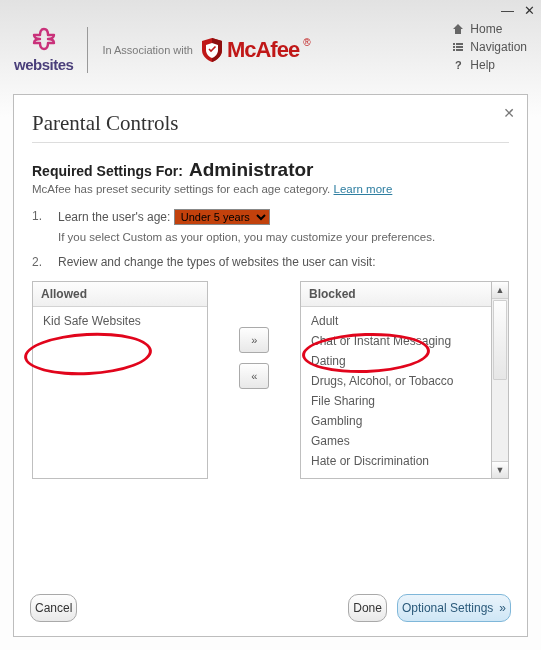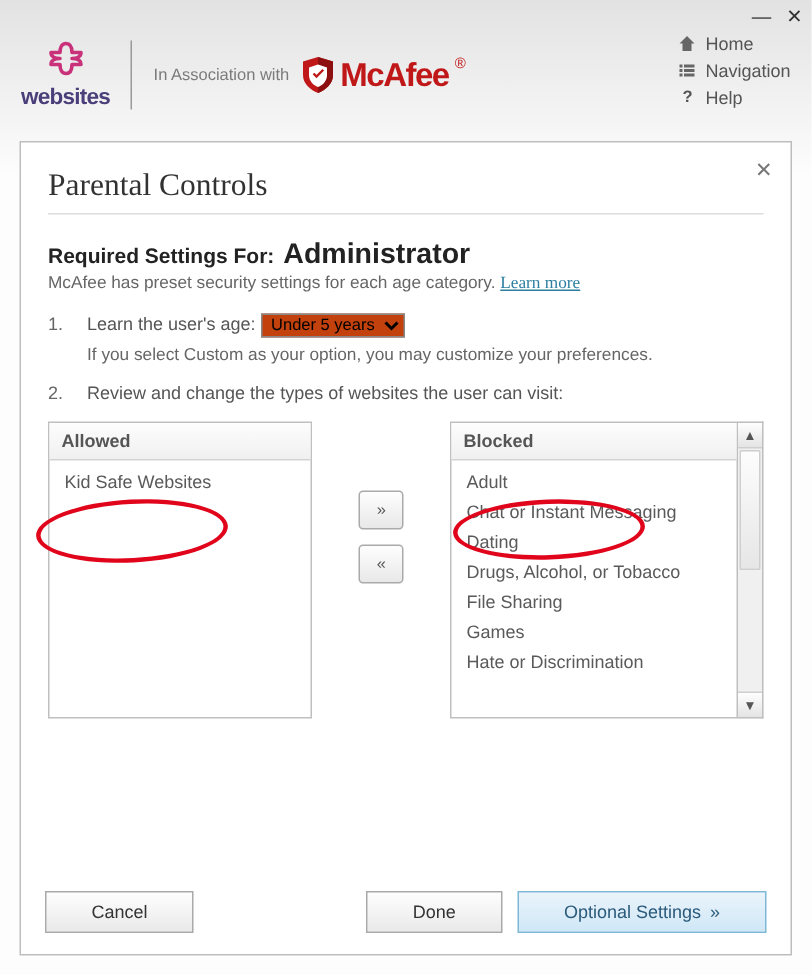--- a/index.html
+++ b/index.html
@@ -37,21 +37,21 @@
     border:1px solid #bdbdbd; background:#fff;
     padding:16px 18px 16px 18px;
   }
   .panel-title { font-family: Georgia, "Times New Roman", serif; font-size:21px; color:#323232; margin-bottom:6px; }
   .close-x { position:absolute; top:10px; right:12px; color:#777; font-size:14px; cursor:pointer; }
   .panel-sep { border:none; border-top:1px solid #ddd; margin:6px 0 16px 0; }
   .req-row { display:flex; align-items:baseline; gap:6px; }
   .req-label { font-weight:bold; font-size:14px; color:#222; }
   .req-value { font-weight:bold; font-size:19px; color:#222; }
   .subtext { color:#666; font-size:11.5px; margin-top:2px; }
-  .learn { color:#2e7ea1; text-decoration:underline; cursor:pointer;font-family:Liberation Serif, serif; }
+  .learn { color:#2e7ea1; text-decoration:underline; cursor:pointer; }
   .steps { margin-top:14px; }
   .step { display:flex; gap:12px; margin-bottom:12px; color:#555; }
   .step .num { width:14px; color:#666; }
   .step-body { flex:1; }
   select.age {
     font-size:11px; border:1px solid #888; background:#c2410c; padding:0 2px;
   }
   .step .hint { margin-top:6px; color:#666; font-size:11.5px; }
   .lists { display:flex; align-items:flex-start; gap:0; margin-top:6px; position:relative;}
   .listbox {
@@ -79,21 +79,21 @@
     display:flex; align-items:center; justify-content:center;
   }
   .circle { position:absolute; border:3px solid #e1051c; border-radius:50%; pointer-events:none; }
   .circle.c1 { left:24px; top:333px; width:128px; height:42px; transform:rotate(-3deg);}
   .circle.c2 { left:302px; top:333px; width:128px; height:40px; transform:rotate(-2deg);}
   .footer {
     position:absolute; left:0; right:0; bottom:0; padding:14px 16px;
     display:flex; justify-content:space-between; align-items:center;
   }
   .btn {
-    border:1px solid #a9a9a9; border-radius:0; padding:6px 30px; font-size:12px;
+    border:1px solid #a9a9a9; border-radius:10px; padding:6px 4px; font-size:12px;
     background:linear-gradient(#fefefe,#e9e9e9); color:#333; cursor:pointer;
   }
   .btn-group { display:flex; gap:10px;justify-content:flex-end; }
   .btn.primary {
     border:1px solid #7fb7d9;
     background:linear-gradient(#eaf4fb,#cfe7f6);
     color:#2b5a7a; display:flex; align-items:center; gap:6px;
   }
 </style>
 </head>
@@ -205,20 +205,21 @@
 
     <div class="blocked-wrap">
       <div class="listbox" style="width:192px;">
         <div class="hdr">Blocked</div>
         <div class="items" id="blocked-items">
             <div class="item">Adult</div>
             <div class="item">Chat or Instant Messaging</div>
             <div class="item">Dating</div>
             <div class="item">Drugs, Alcohol, or Tobacco</div>
             <div class="item">File Sharing</div>
+            <div class="item">Gambling</div>
             <div class="item">Games</div>
             <div class="item">Hate or Discrimination</div>
           </div>
       </div>
       <div class="scrollbar">
         <div class="sb-btn">▲</div>
         <div class="sb-thumb"></div>
         <div class="sb-btn bottom">▼</div>
       </div>
     </div>

